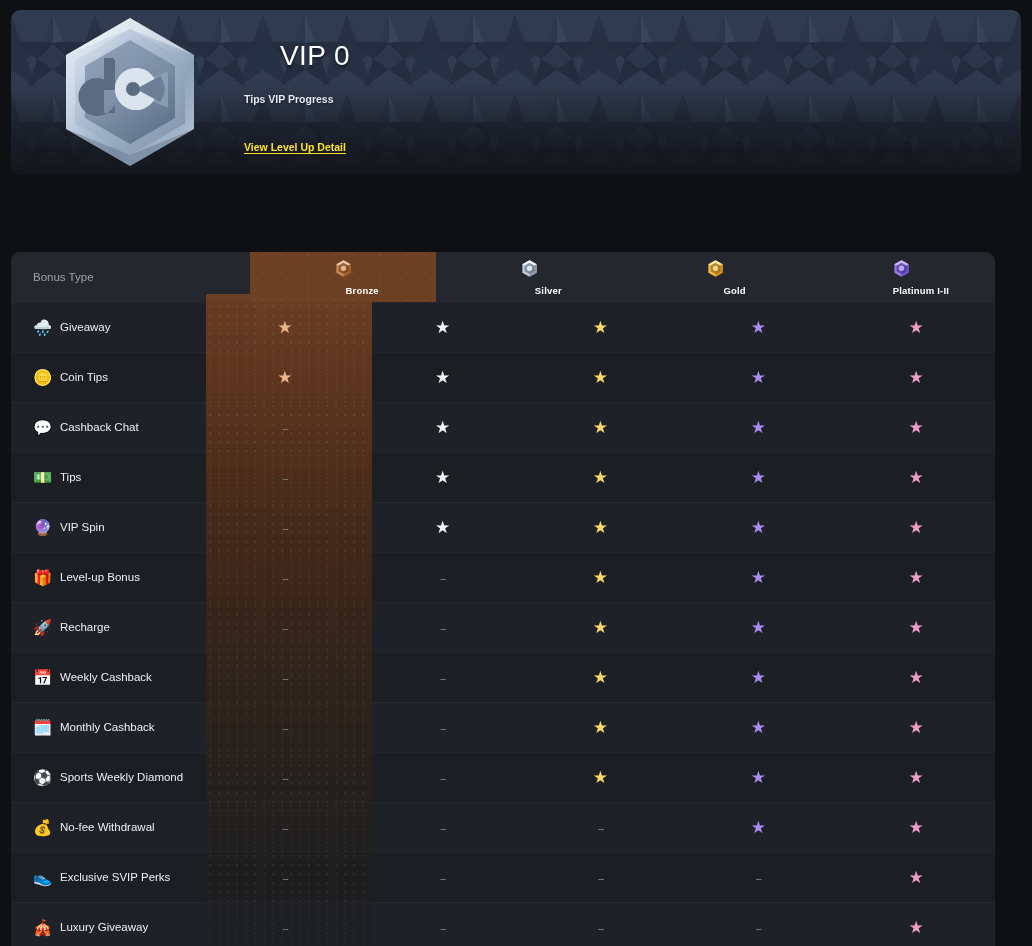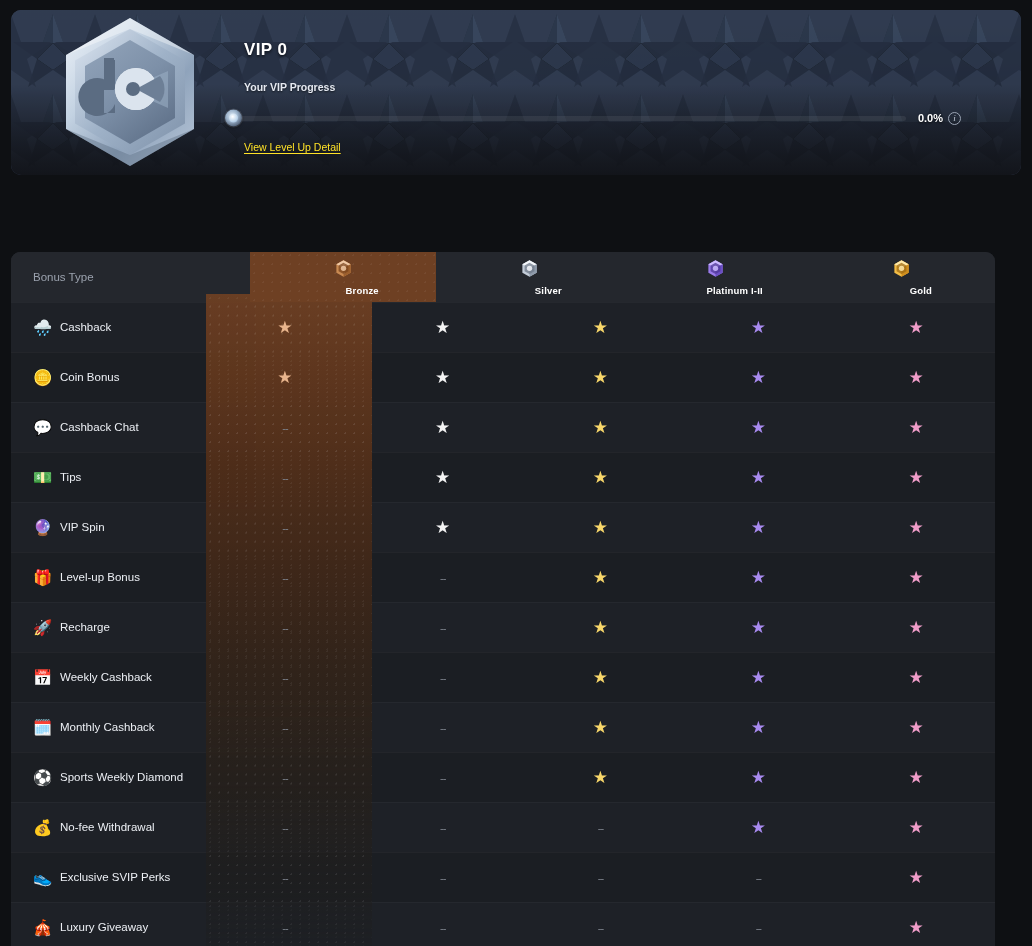--- a/index.html
+++ b/index.html
@@ -36,25 +36,26 @@
     width: 162px; height: 160px;
   }
   .badge-wrap svg { display:block; }
 
   .banner-body {
     position: absolute;
     left: 233px; top: 30px;
     width: 700px;
   }
   .vip-title {
-    font-size: 17px;
-    font-weight: bold;
+    font-size: 28px;
+    font-weight: normal;
     color: #ffffff;
     letter-spacing: .4px;
     text-shadow: 0 2px 3px rgba(0,0,0,.6);
+    margin-left: 36px;
   }
   .vip-progress-label {
     margin-top: 21px;
     font-size: 10.5px;
     font-weight: bold;
     color: #e6eaf2;
     text-shadow: 0 1px 2px rgba(0,0,0,.6);
   }
 
   .progress-row {
@@ -104,21 +105,21 @@
     font-family: "Liberation Serif", serif;
     font-style: italic;
     display:inline-block;
     vertical-align: middle;
   }
 
   .level-link {
     position: absolute;
     left: 233px; top: 131px;
     font-size: 10.5px;
-    font-weight: normal;
+    font-weight: bold;
     color: #ffe227;
     text-decoration: underline;
     text-underline-offset: 2px;
     cursor: pointer;
   }
 
   
   .section-head {
     position: absolute;
     left: 11px; top: 200px;
@@ -326,30 +327,23 @@
         <path d="M6,-24 A21,21 0 1 1 6,18 A21,21 0 1 1 6,-24 Z" fill="#dbe4ee"></path>
         <path d="M6,-3 L30,-16 A21,21 0 0 1 30,10 Z" fill="#6d7f96"></path>
         <circle cx="3" cy="-3" r="7" fill="#5b6c82"></circle>
         <path d="M-26,-34 h10 v32 h-10 z" fill="#5b6c82"></path>
       </g>
     </svg>
   </div>
 
   <div class="banner-body">
     <div class="vip-title">VIP 0</div>
-    <div class="vip-progress-label">Your VIP Progress</div>
+    <div class="vip-progress-label">Tips VIP Progress</div>
   </div>
 
-  <div class="progress-row">
-    <div class="progress-track">
-      <div class="progress-dot"></div>
-    </div>
-    <span class="progress-pct">0.0%</span>
-    <span class="info-icon">i</span>
-  </div>
 
   <div class="level-link">View Level Up Detail</div>
 </div>
 
 <div class="section-head">
 </div>
 
 <div class="table">
   <div class="bronze-overlay">
     <div class="bronze-dots"></div>
@@ -375,44 +369,44 @@
                 <polygon points="12,1.5 21,6.6 21,17.4 12,22.5 3,17.4 3,6.6" fill="#c3ccd8"></polygon>
                 <polygon points="12,1.5 21,6.6 12,11.7 3,6.6" fill="#f4f7fb"></polygon>
                 <polygon points="12,22.5 21,17.4 21,6.6 12,11.7" fill="#8e9aaa"></polygon>
                 <polygon points="12,4.6 18.2,8.2 18.2,15.4 12,19 5.8,15.4 5.8,8.2" fill="#6d7888" opacity=".75"></polygon>
                 <circle cx="12" cy="11.8" r="3.4" fill="#f4f7fb" opacity=".85"></circle>
               </svg></span>
             <span class="tier-name">Silver</span>
           </div>
           <div class="c-tier">
             <span class="tier-icon"><svg width="19" height="19" viewBox="0 0 24 24">
+                <polygon points="12,1.5 21,6.6 21,17.4 12,22.5 3,17.4 3,6.6" fill="#f2bc45"></polygon>
+                <polygon points="12,1.5 21,6.6 12,11.7 3,6.6" fill="#ffe9a8"></polygon>
+                <polygon points="12,22.5 21,17.4 21,6.6 12,11.7" fill="#cf8e1d"></polygon>
+                <polygon points="12,4.6 18.2,8.2 18.2,15.4 12,19 5.8,15.4 5.8,8.2" fill="#9e6911" opacity=".75"></polygon>
+                <circle cx="12" cy="11.8" r="3.4" fill="#ffe9a8" opacity=".85"></circle>
+              </svg></span>
+            <span class="tier-name">Gold</span>
+          </div>
+          <div class="c-tier">
+            <span class="tier-icon"><svg width="19" height="19" viewBox="0 0 24 24">
                 <polygon points="12,1.5 21,6.6 21,17.4 12,22.5 3,17.4 3,6.6" fill="#9a7bea"></polygon>
                 <polygon points="12,1.5 21,6.6 12,11.7 3,6.6" fill="#cdbcff"></polygon>
                 <polygon points="12,22.5 21,17.4 21,6.6 12,11.7" fill="#6b4fc4"></polygon>
                 <polygon points="12,4.6 18.2,8.2 18.2,15.4 12,19 5.8,15.4 5.8,8.2" fill="#4c3596" opacity=".75"></polygon>
                 <circle cx="12" cy="11.8" r="3.4" fill="#cdbcff" opacity=".85"></circle>
               </svg></span>
             <span class="tier-name">Platinum I-II</span>
           </div>
-          <div class="c-tier">
-            <span class="tier-icon"><svg width="19" height="19" viewBox="0 0 24 24">
-                <polygon points="12,1.5 21,6.6 21,17.4 12,22.5 3,17.4 3,6.6" fill="#f2bc45"></polygon>
-                <polygon points="12,1.5 21,6.6 12,11.7 3,6.6" fill="#ffe9a8"></polygon>
-                <polygon points="12,22.5 21,17.4 21,6.6 12,11.7" fill="#cf8e1d"></polygon>
-                <polygon points="12,4.6 18.2,8.2 18.2,15.4 12,19 5.8,15.4 5.8,8.2" fill="#9e6911" opacity=".75"></polygon>
-                <circle cx="12" cy="11.8" r="3.4" fill="#ffe9a8" opacity=".85"></circle>
-              </svg></span>
-            <span class="tier-name">Gold</span>
-          </div>
         </div>
       </div>
       <div class="trow body">
         <div class="c-name">
           <span class="emoji">🌧️</span>
-          <span class="label">Cashback</span>
+          <span class="label">Giveaway</span>
         </div>
         <div class="tier-cells">
           <div class="c-tier highlight">
             <span class="star" style="color:#e8b48c">★</span>
           </div>
           <div class="c-tier">
             <span class="star" style="color:#f3f3f3">★</span>
           </div>
           <div class="c-tier">
             <span class="star" style="color:#f8d76a">★</span>
@@ -421,21 +415,21 @@
             <span class="star" style="color:#a98bf0">★</span>
           </div>
           <div class="c-tier">
             <span class="star" style="color:#ef9cc8">★</span>
           </div>
         </div>
       </div>
       <div class="trow body">
         <div class="c-name">
           <span class="emoji">🪙</span>
-          <span class="label">Coin Bonus</span>
+          <span class="label">Coin Tips</span>
         </div>
         <div class="tier-cells">
           <div class="c-tier highlight">
             <span class="star" style="color:#e8b48c">★</span>
           </div>
           <div class="c-tier">
             <span class="star" style="color:#f3f3f3">★</span>
           </div>
           <div class="c-tier">
             <span class="star" style="color:#f8d76a">★</span>

